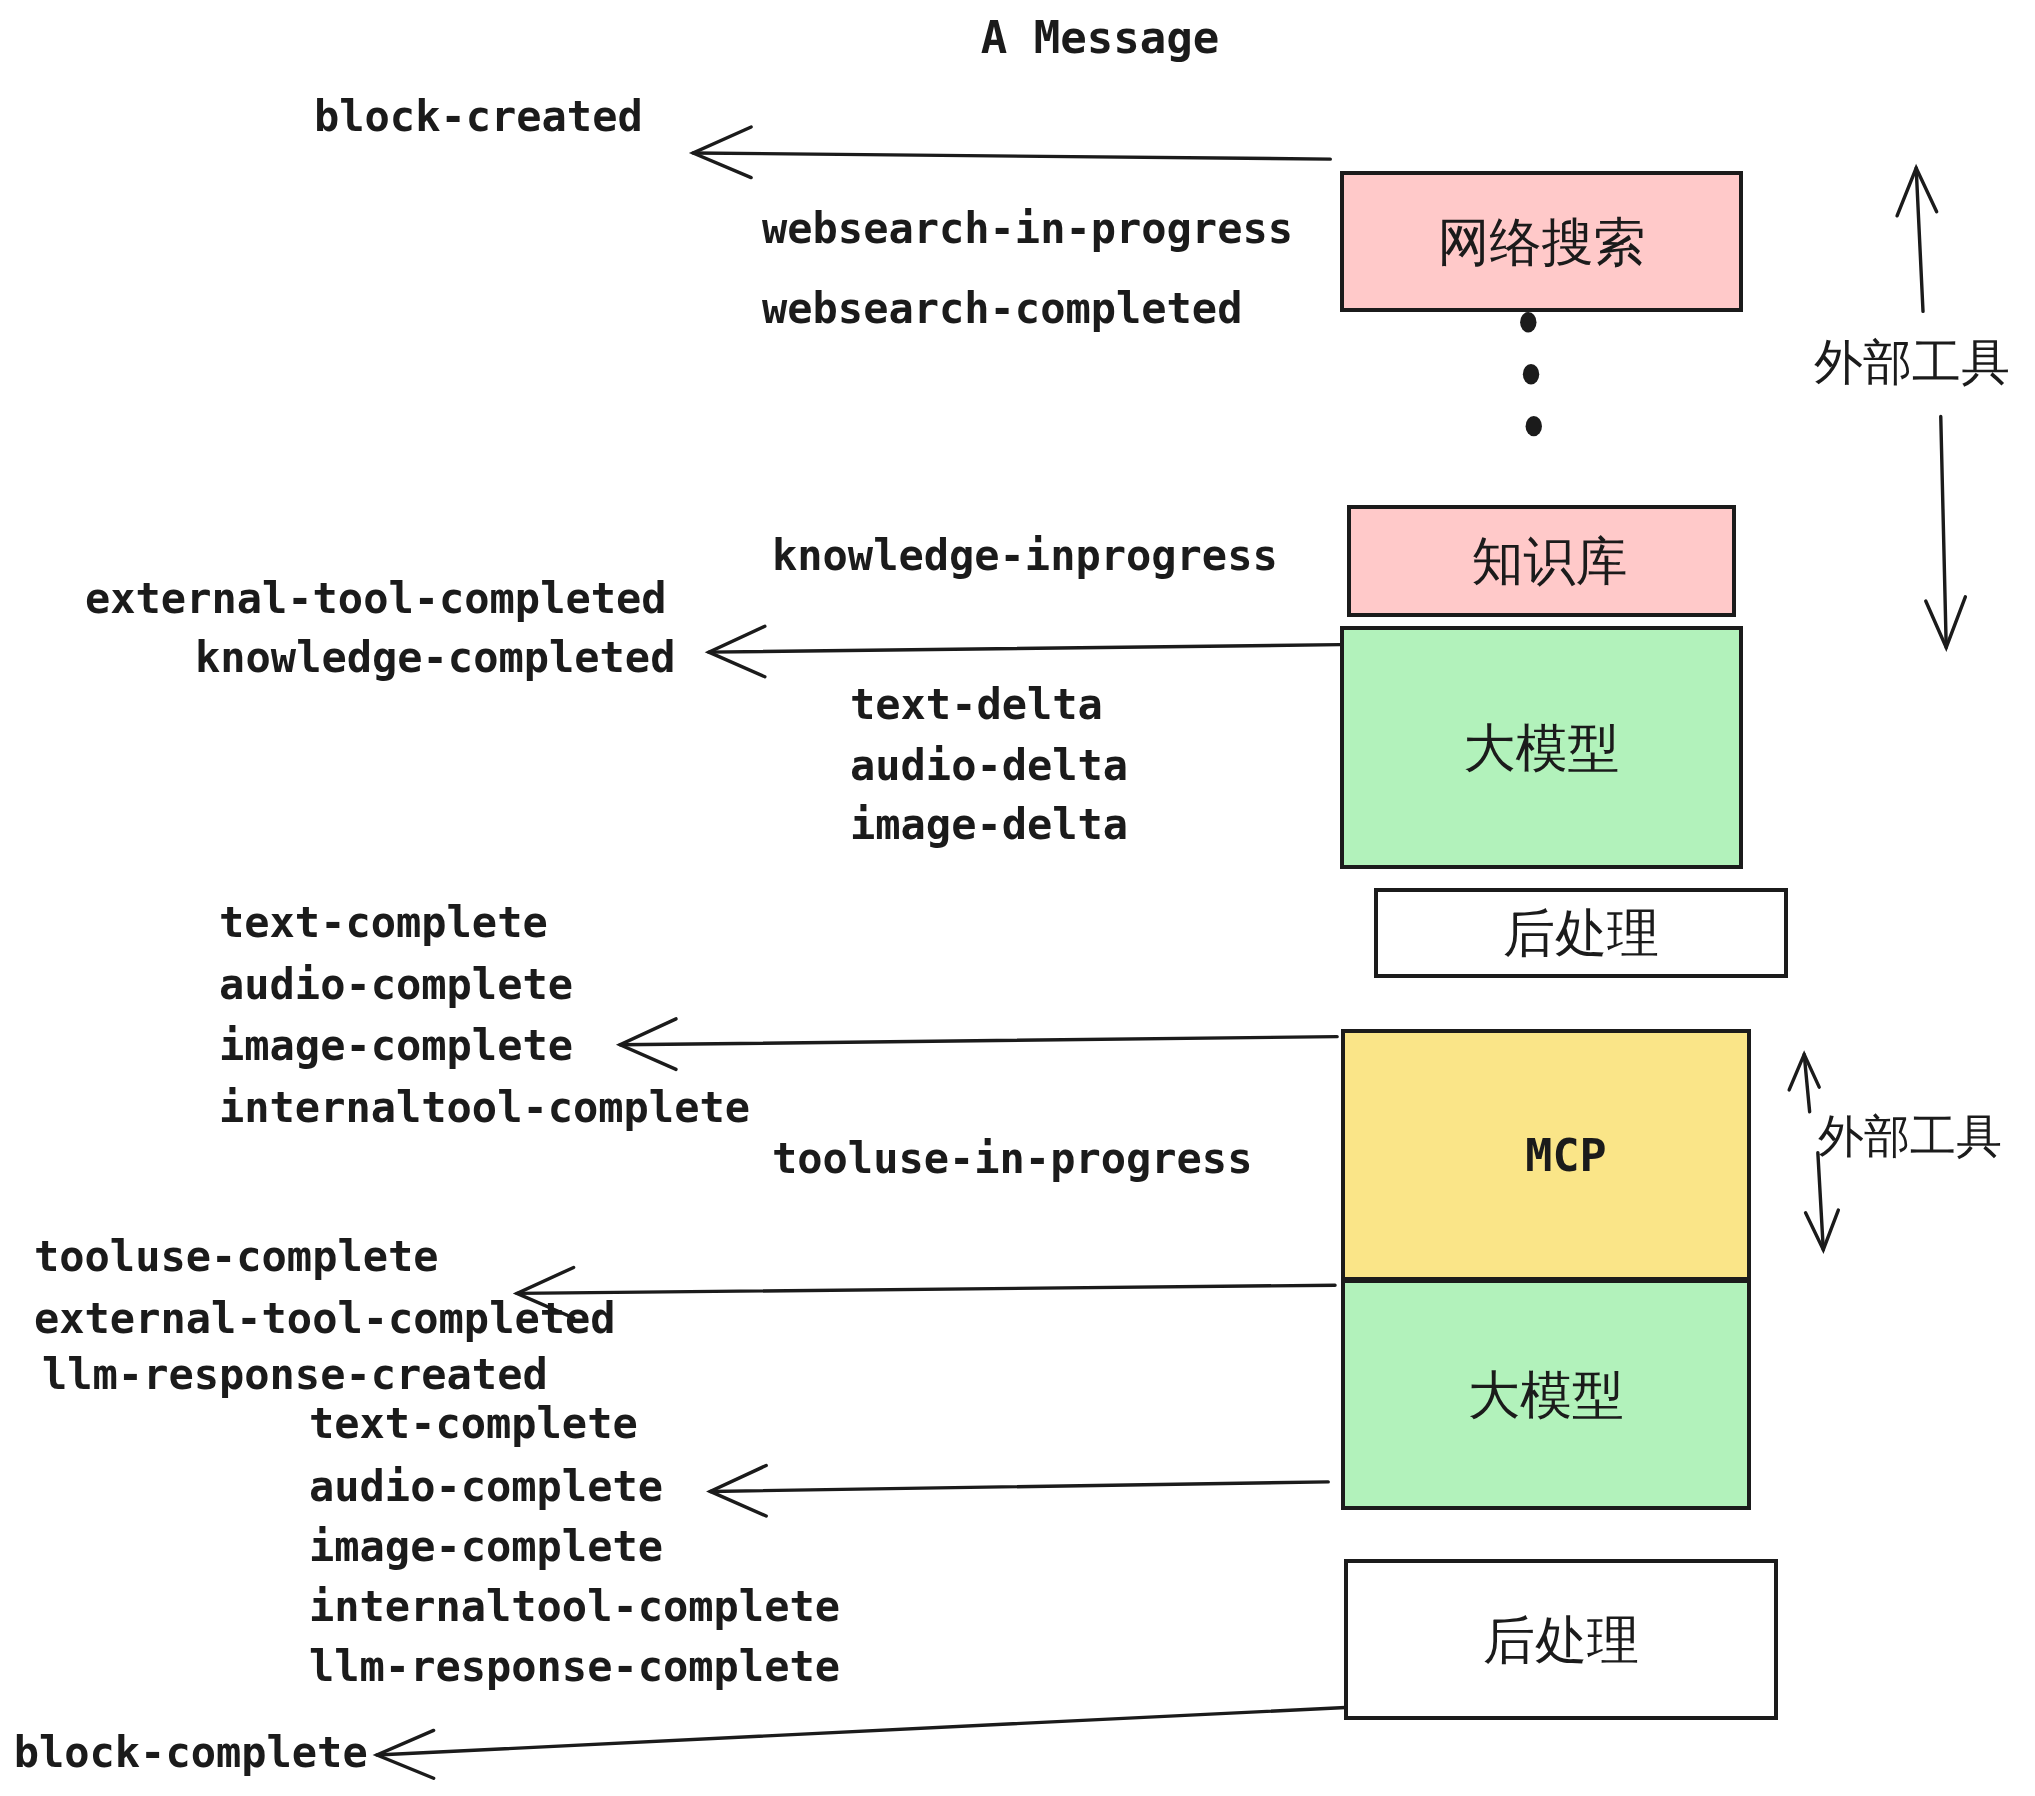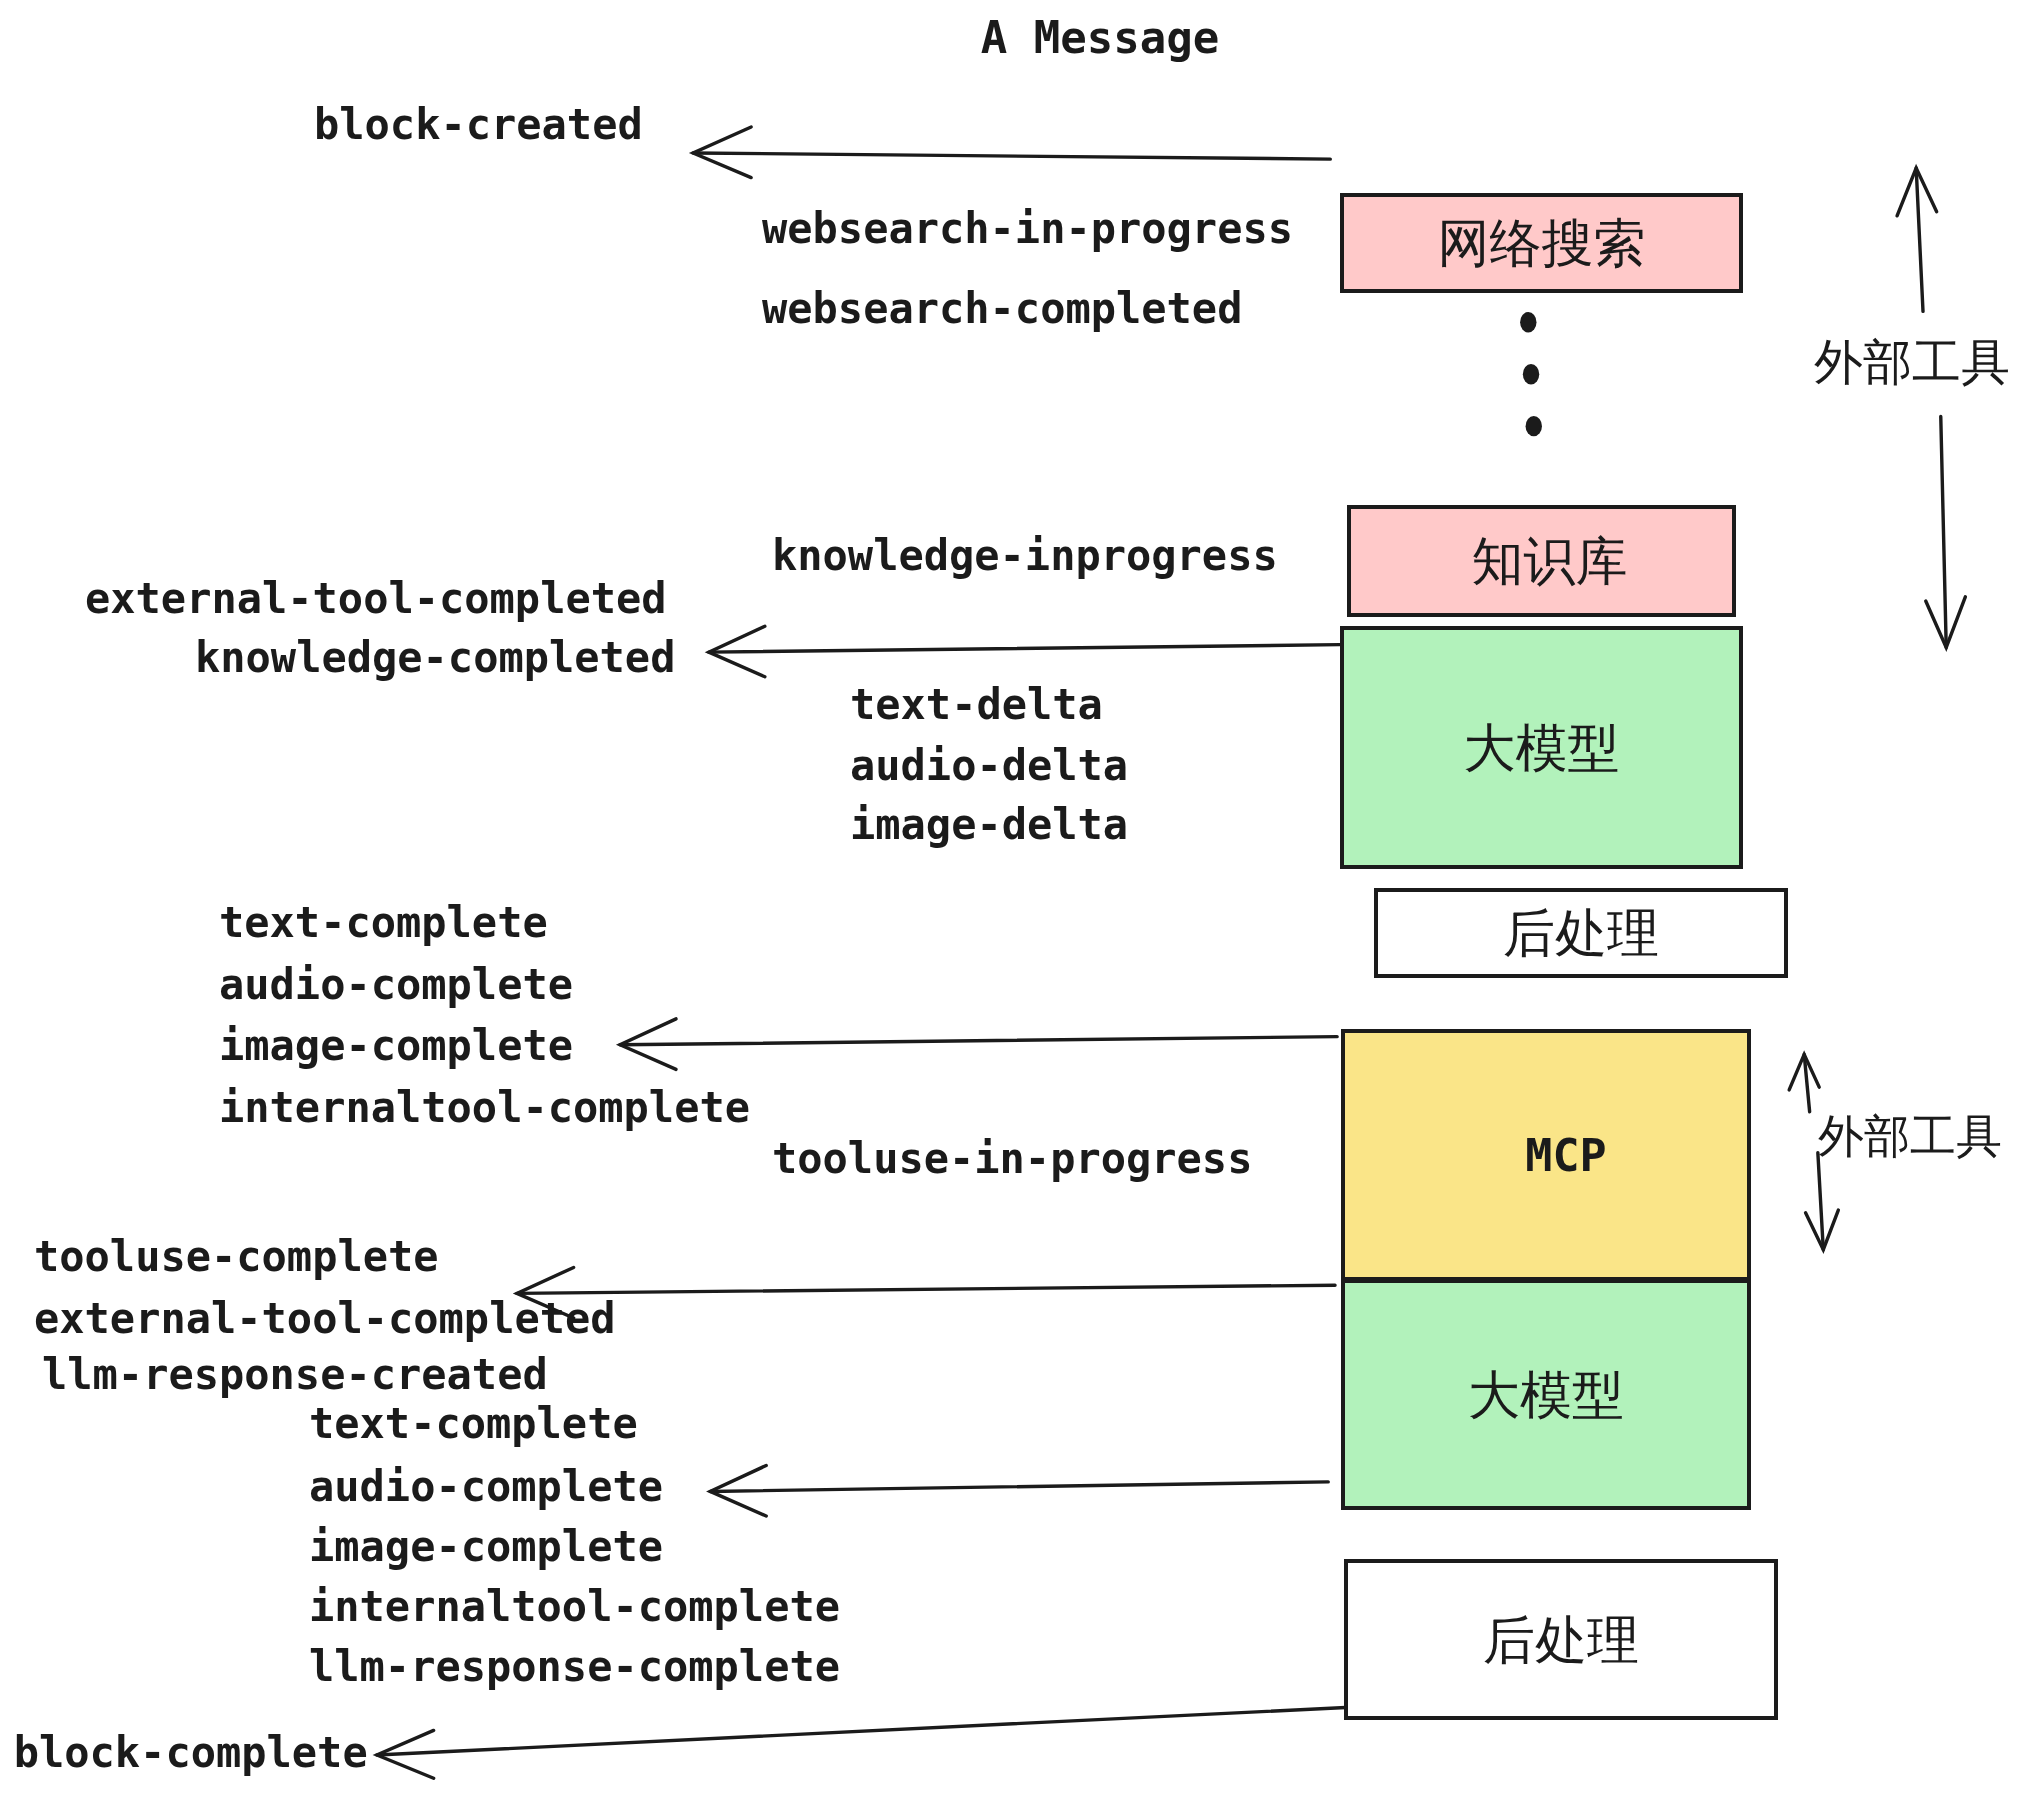--- a/index.html
+++ b/index.html
@@ -18,36 +18,36 @@
   .green{background:#b2f2bb;}
   .yellow{background:#fae588;}
   .white{background:#ffffff;}
   .side{position:absolute;font-family:"DejaVu Sans","Liberation Sans",sans-serif;
         font-size:49px;line-height:1;color:#1b1b1b;white-space:nowrap;}
   #title{position:absolute;left:895px;top:16.4px;width:410px;text-align:center;
          font-family:"DejaVu Sans Mono","Liberation Mono",monospace;font-weight:bold;
          font-size:44px;line-height:1;color:#1b1b1b;}
 
   
-  #t0{left:314px;top:96px;margin-top:8px;}   #t1{left:314px;top:165px;}
+  #t0{left:314px;top:96px;}   #t1{left:314px;top:165px;}
   #t2{left:762px;top:208px;}  #t3{left:762px;top:288px;}
   #t4{left:20.5px;top:392px;}    #t5{left:772px;top:535px;}
   #t6{left:85px;top:578px;}   #t7{left:195px;top:637px;}
   #t8{left:850px;top:684px;} #t9{left:850px;top:745px;}
   #t10{left:850px;top:804px;}#t11{left:219px;top:902px;}
   #t12{left:219px;top:964px;} #t13{left:219px;top:1025px;}
   #t14{left:219px;top:1087px;} #t15{left:772px;top:1138px;}
   #t16{left:34px;top:1236px;}  #t17{left:34px;top:1298px;}
   #t18{left:42px;top:1354px;}  #t19{left:309px;top:1403px;}
   #t20{left:309px;top:1466px;} #t21{left:309px;top:1526px;}
   #t22{left:309px;top:1586px;} #t23{left:309px;top:1646px;}
   #t24{left:13.7px;top:1732px;}
 
   
-  #b0{left:1340px;top:171px;width:403px;height:100px;margin-top:22px;}
+  #b0{left:1340px;top:171px;width:403px;height:141px;}
   #b1{left:1347px;top:505px;width:389px;height:112px;padding-left:16px;}
   #b2{left:1340px;top:626px;width:403px;height:243px;}
   #b3{left:1374px;top:888px;width:414px;height:90px;}
   #b4{left:1341px;top:1029px;width:410px;height:252px;padding-left:40px;}
   #b5{left:1341px;top:1279px;width:410px;height:231px;}
   #b6{left:1344px;top:1559px;width:434px;height:161px;}
 
   
   #sl0{left:1814px;top:338px;font-size:49px;}
   #sl1{left:1818px;top:1113px;font-size:46px;}

